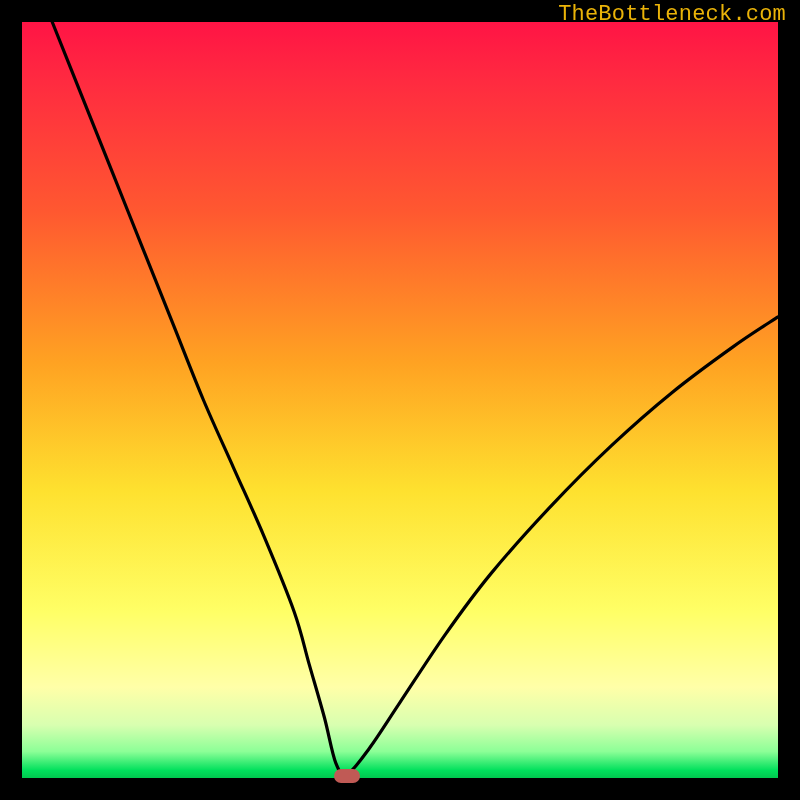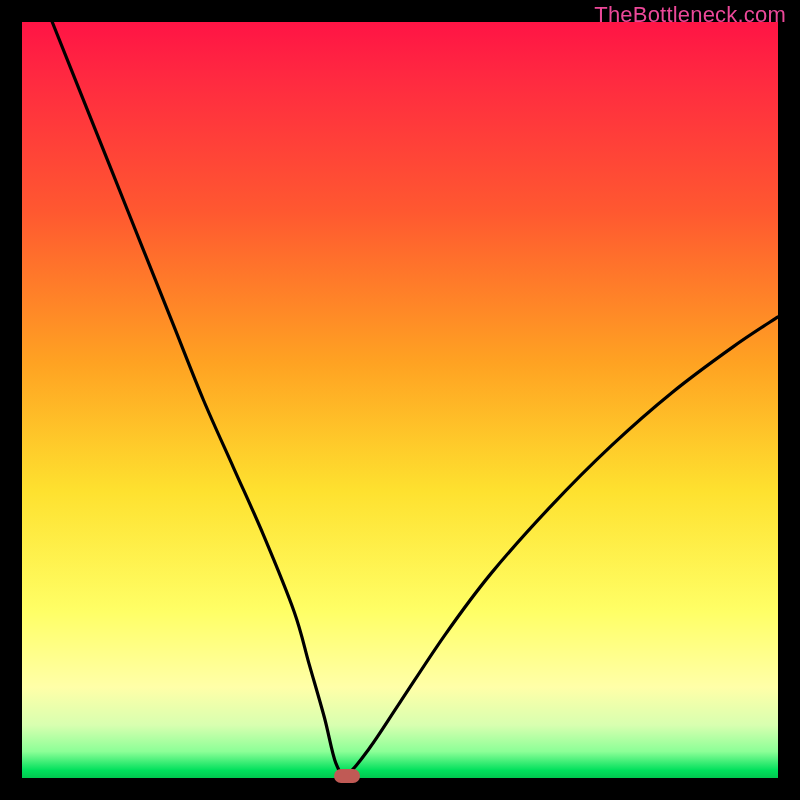--- a/index.html
+++ b/index.html
@@ -38,24 +38,25 @@
       #d8ffb0 93%,
       #8cff97 96.5%,
       #00e05c 99%,
       #00c84f 100%
     );
   }
   .watermark {
     position: absolute;
     top: 2px;
     right: 14px;
-    color: #ec4899;
+    color: #eab308;
     font-size: 22px;
     letter-spacing: 0.2px;
     font-weight: 500;
+    font-family: Liberation Mono, monospace;
   }
   svg.curve {
     position: absolute;
     left: 22px;
     top: 22px;
     width: 756px;
     height: 756px;
     overflow: visible;
   }
   .marker {

